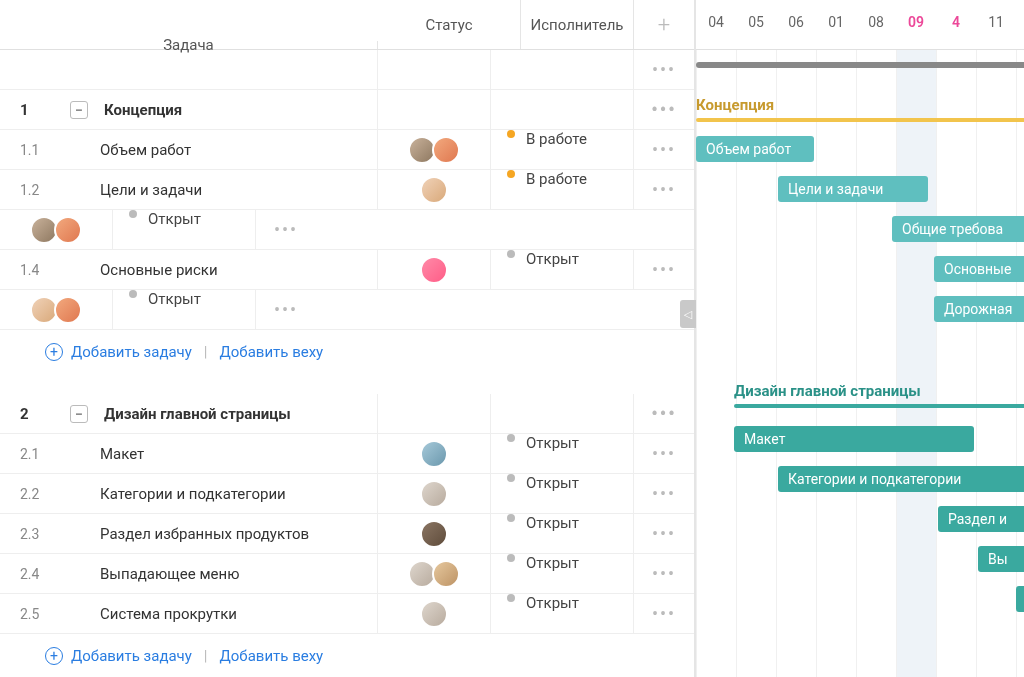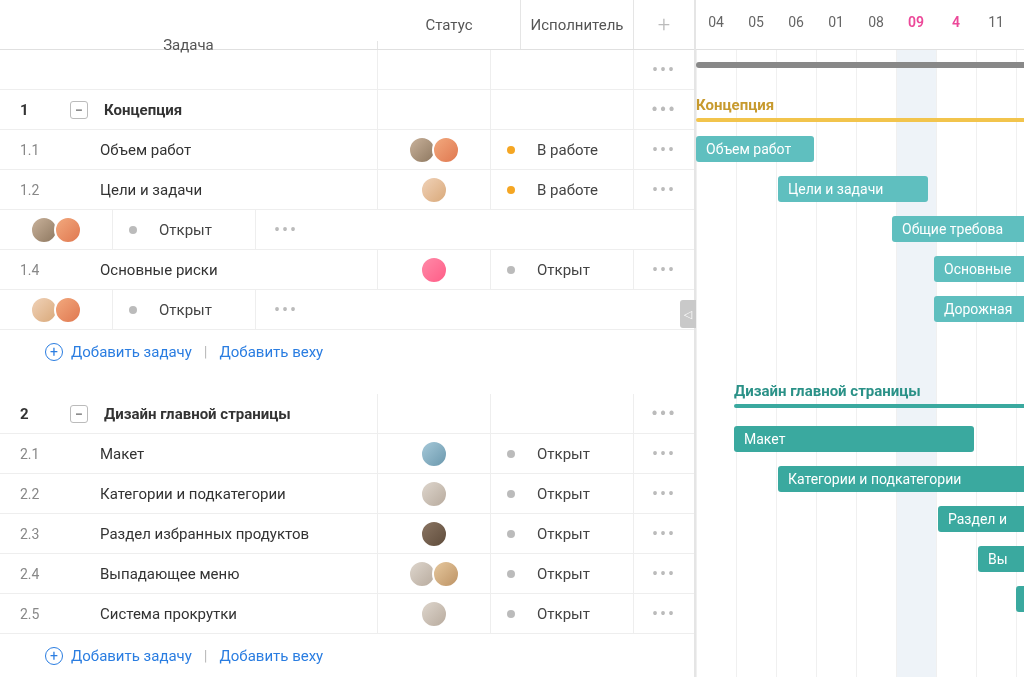--- a/index.html
+++ b/index.html
@@ -12,21 +12,21 @@
   .th { display: flex; align-items: center; justify-content: center; color: #555; font-size: 15px; border-right: 1px solid #e5e5e5; }
   .th-task { width: 378px; margin-top: 41px; }
   .th-assignee { width: 113px; }
   .th-status { width: 143px; }
   .th-plus { width: 60px; justify-content: center; color: #bbb; font-size: 22px; font-weight: 300; cursor: pointer; border-right: none; }
 
   .rows { flex: 1; overflow: hidden; }
   .row { display: flex; height: 40px; border-bottom: 1px solid #eee; align-items: stretch; }
   .cell-task { width: 378px; display: flex; align-items: center; border-right: 1px solid #eee; padding-left: 20px; gap: 10px; }
   .cell-assignee { width: 113px; display: flex; align-items: center; justify-content: center; gap: 4px; border-right: 1px solid #eee; }
-  .cell-status { width: 143px; display: flex; align-items: center; gap: 22px; border-right: 1px solid #eee; padding-left: 16px; color: #444; }
+  .cell-status { width: 143px; display: flex; align-items: flex-start; gap: 11px; border-right: 1px solid #eee; padding-left: 16px; color: #444; }
   .cell-actions { width: 60px; display: flex; align-items: center; justify-content: center; color: #bbb; letter-spacing: 2px; font-size: 18px; cursor: pointer; }
   .row-group { font-weight: 700; }
   .num { width: 40px; color: #6b6b6b; font-size: 15px; font-weight: 400; }
   .row-group .num { font-weight: 700; color: #333; }
   .indent .num { width: 40px; font-size: 14px; color: #888; }
   .collapse { width: 18px; height: 18px; border: 1px solid #bbb; border-radius: 3px; display: flex; align-items: center; justify-content: center; color: #888; font-size: 14px; line-height: 1; cursor: pointer; margin-right: 6px; }
   .taskname { color: #333; }
   .indent .taskname { margin-left: 30px; font-weight: 400; }
 
   .avatar { width: 28px; height: 28px; border-radius: 50%; display: inline-block; border: 2px solid #fff; }

